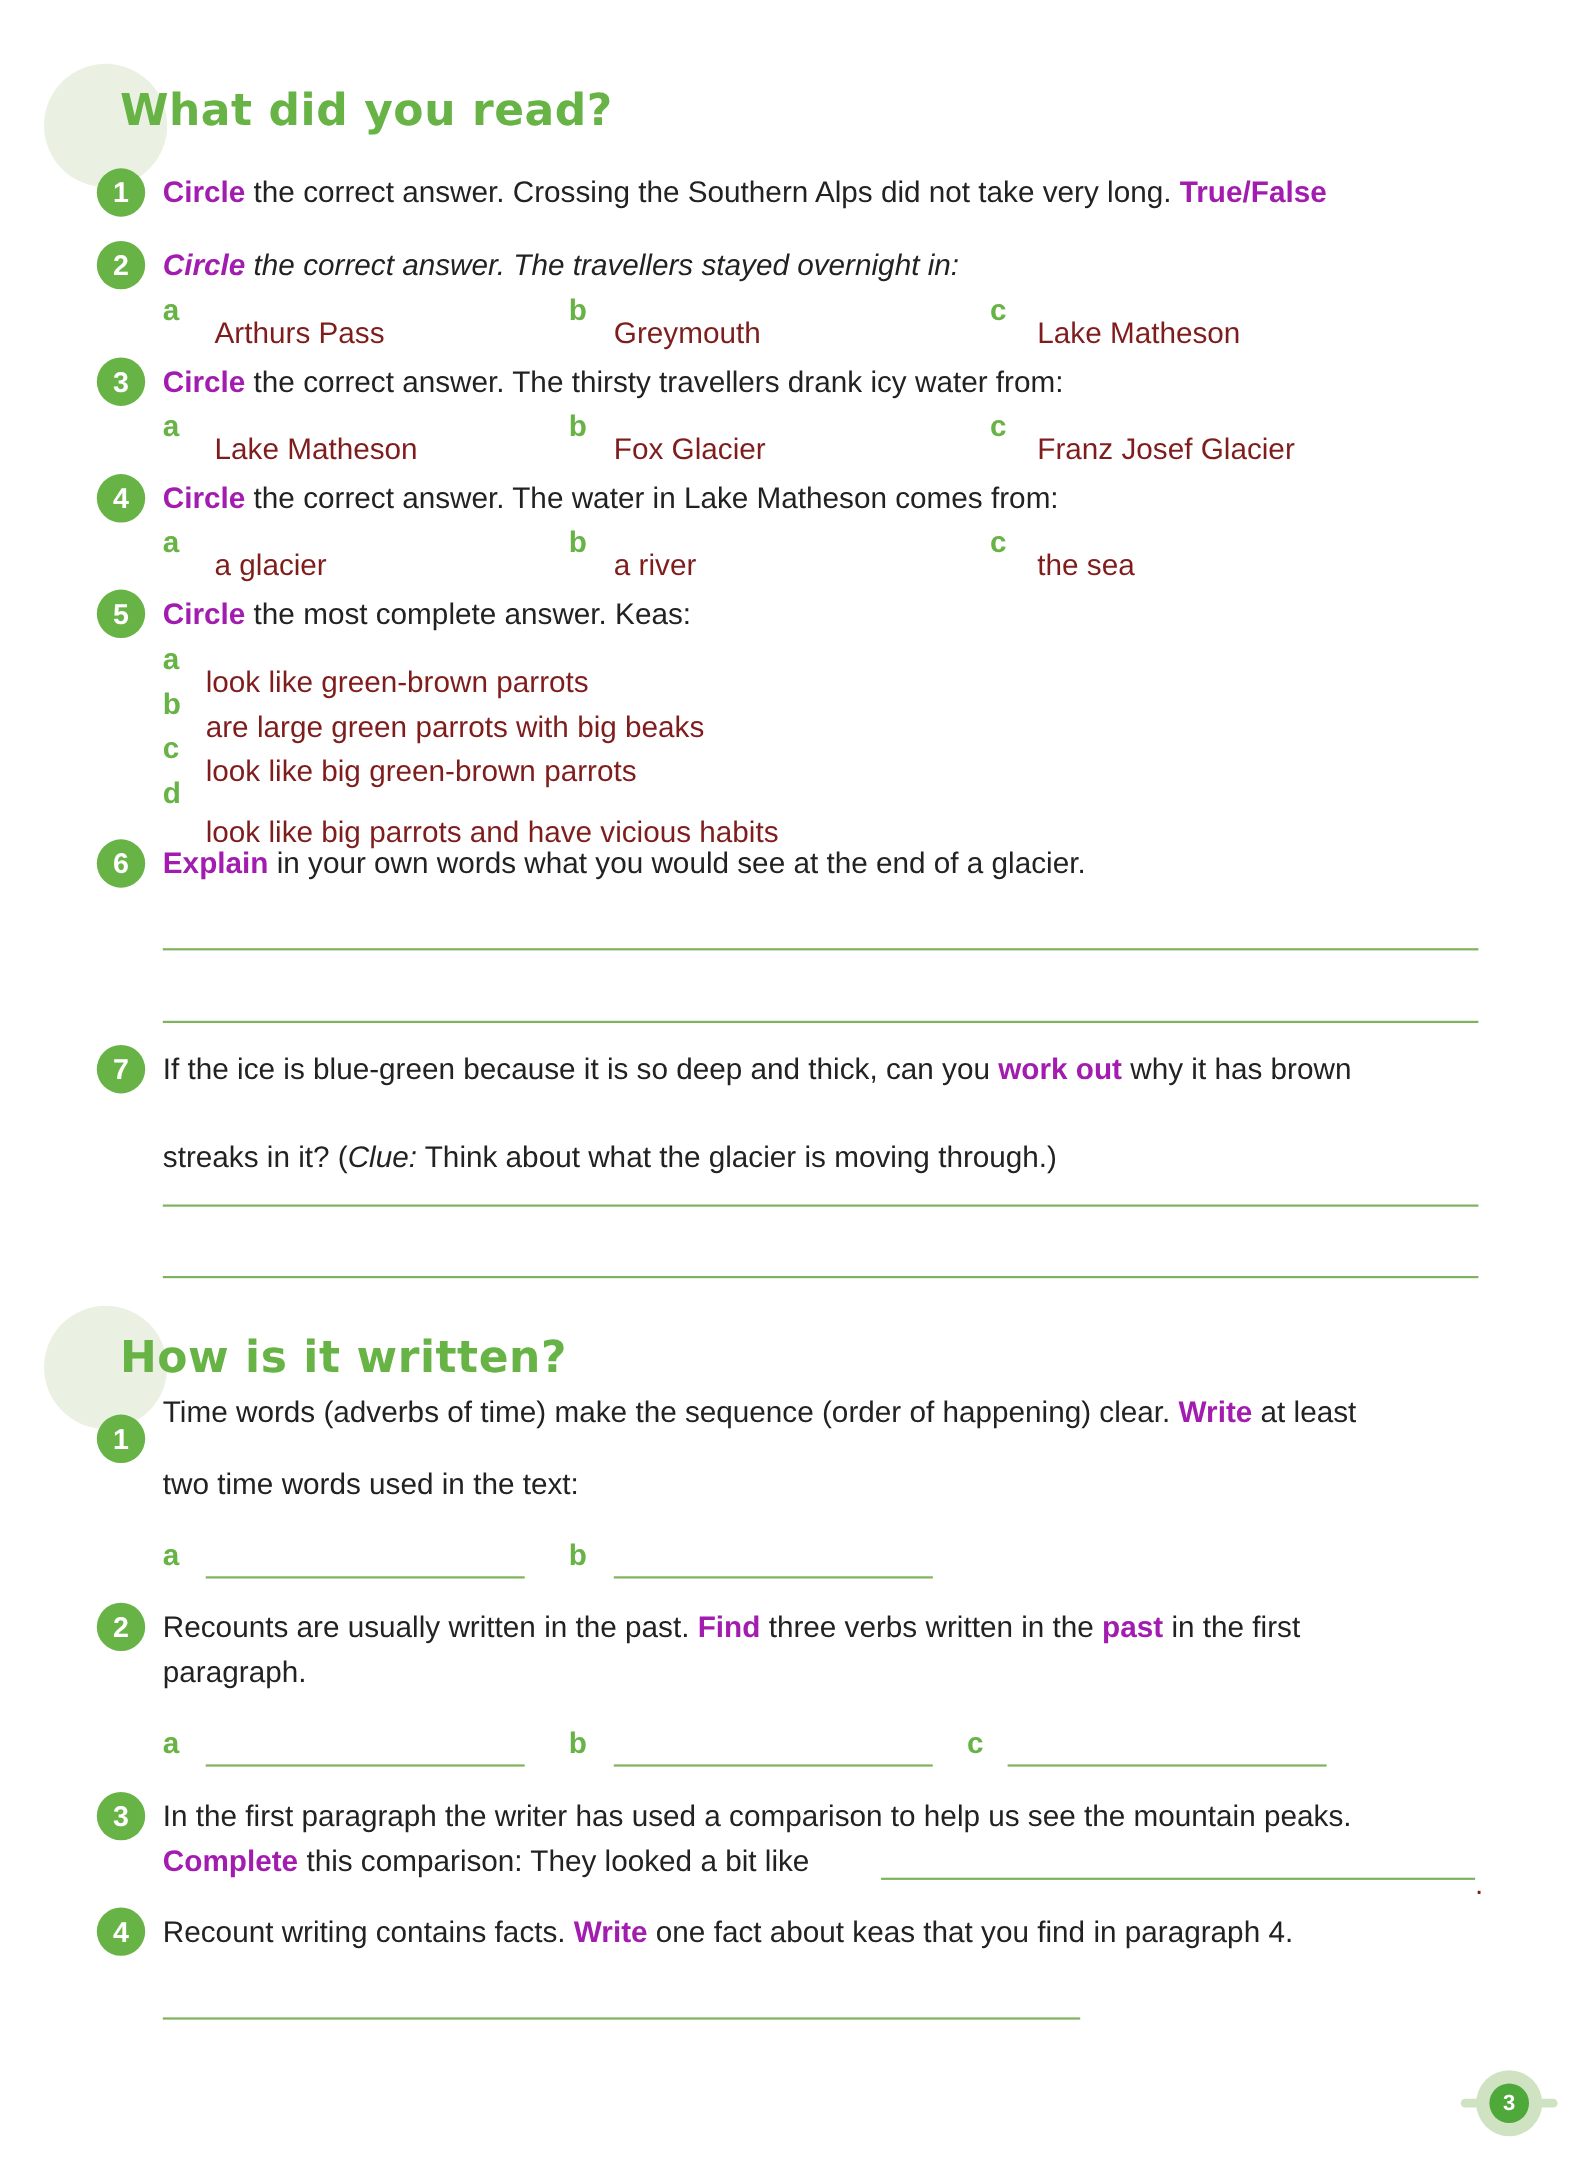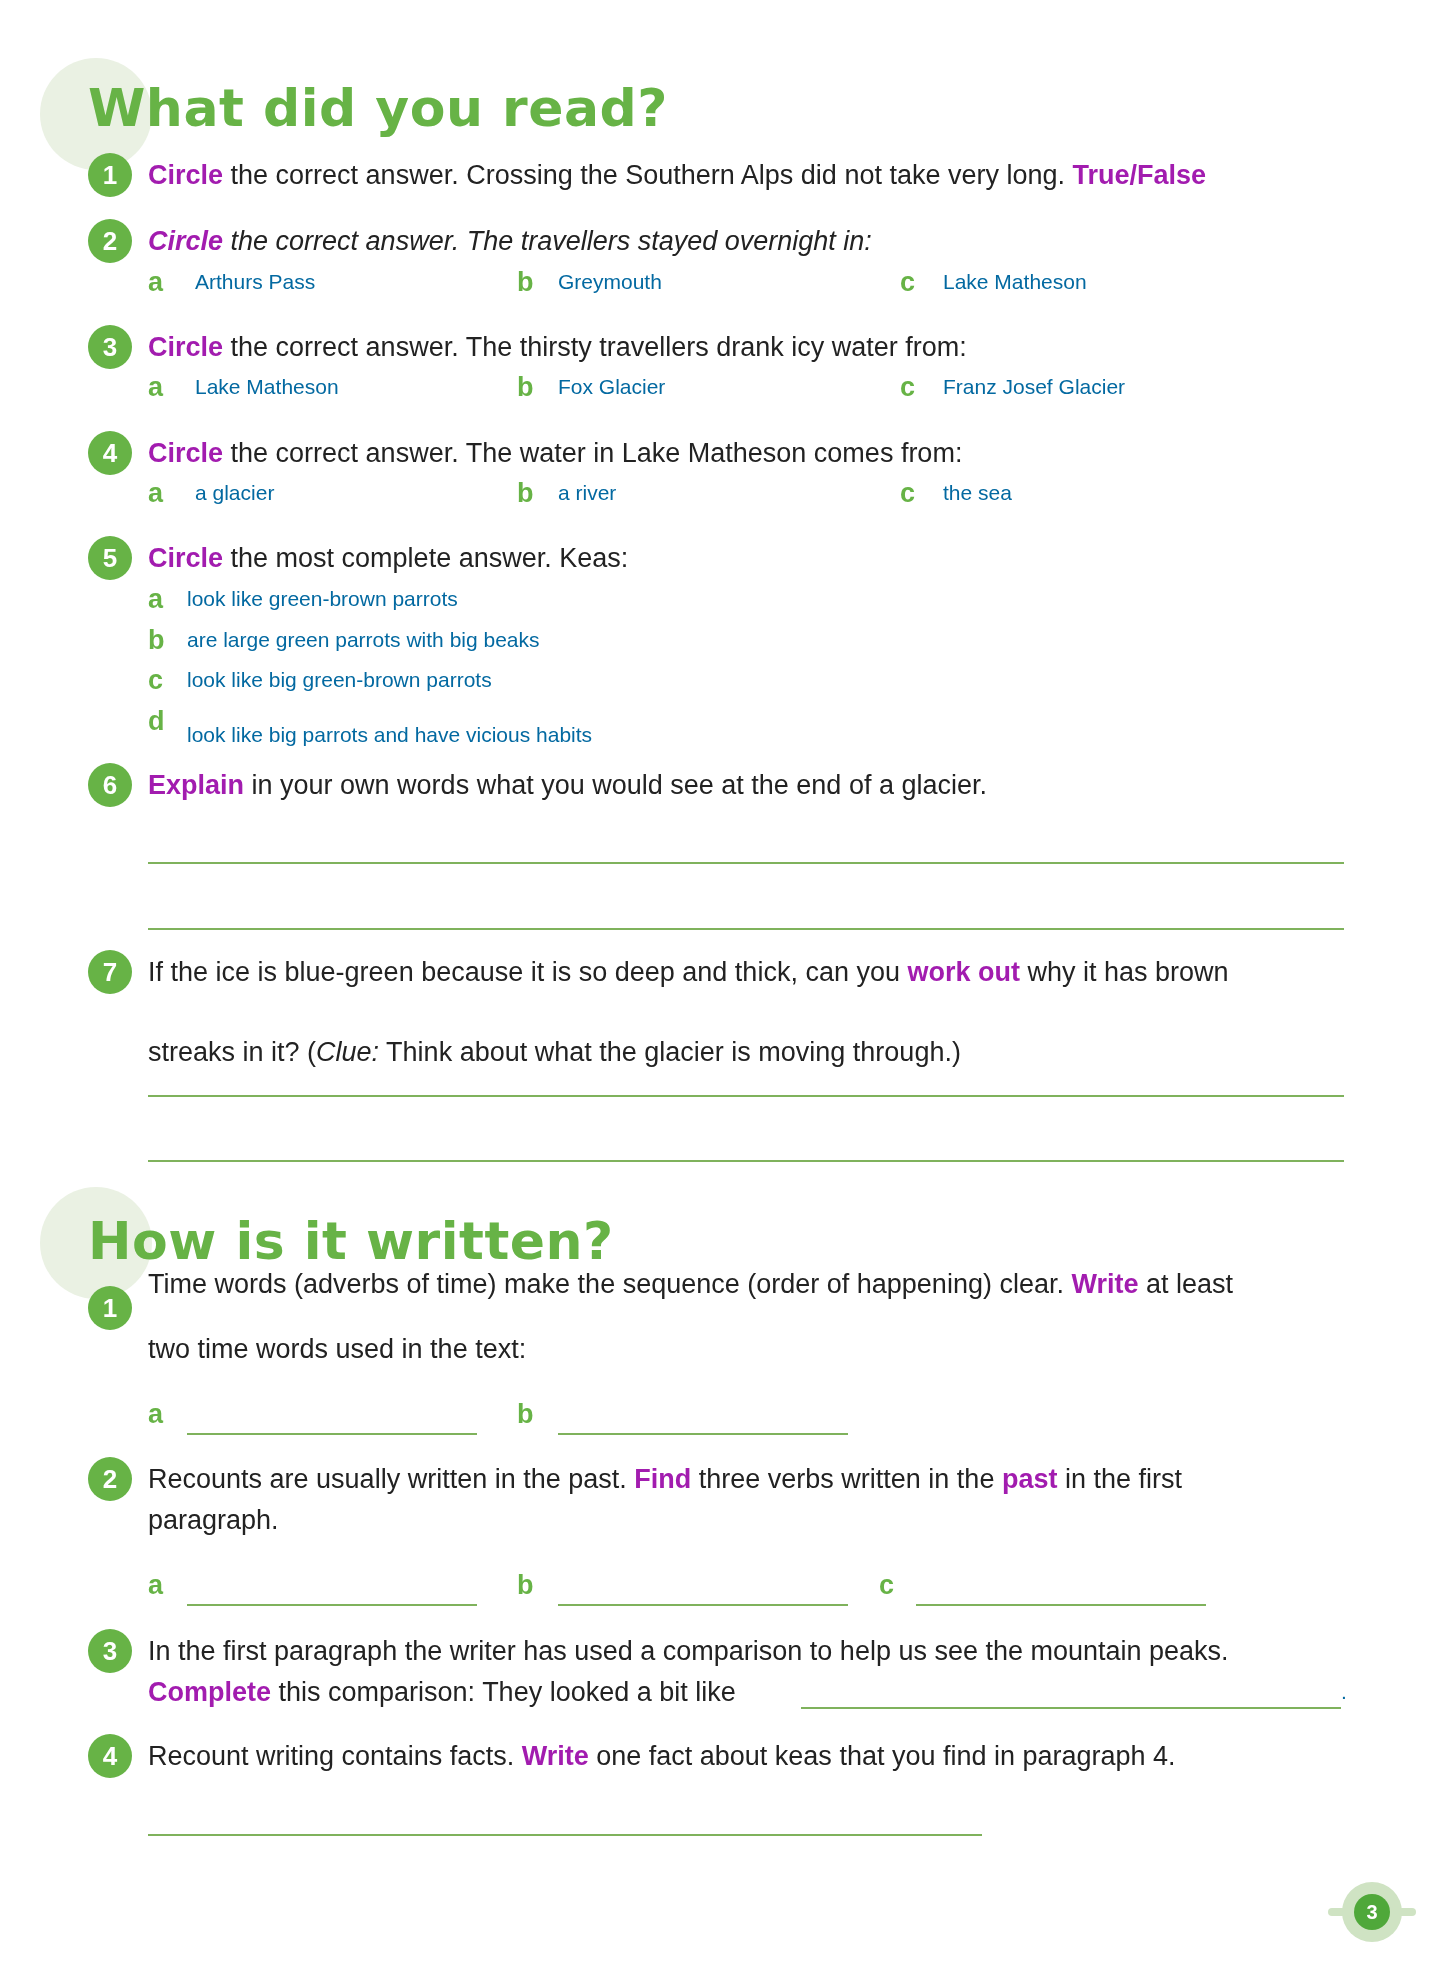--- a/index.html
+++ b/index.html
@@ -1,30 +1,30 @@
 <!DOCTYPE html>
 <html><head>
 <meta charset="utf-8">
 <style>
   html, body { margin:0; padding:0; background:#ffffff; }
   body { width:1445px; height:1972px; position:relative; overflow:hidden;
          font-family:"DejaVu Sans", sans-serif; color:#222222; }
   .deco-circle { position:absolute; border-radius:50%; background:#eaf1e3; }
   .heading { position:absolute; font-family:"DejaVu Sans", sans-serif; font-weight:bold;
-             color:#67b346; font-size:52px; letter-spacing:0.5px; white-space:nowrap; }
+             color:#67b346; font-size:40px; letter-spacing:0.5px; white-space:nowrap;margin-left:21px; }
   .badge { position:absolute; width:44px; height:44px; border-radius:50%; background:#67b346;
            color:#ffffff; font-weight:bold; font-size:26px; line-height:44px; text-align:center;
            font-family:"Liberation Sans", sans-serif; }
   .q { position:absolute; left:148px; font-size:27px; line-height:40px; white-space:nowrap;
        font-family:"Liberation Sans", sans-serif; color:#222; }
   .q b { color:#a21caf; }
   .opt-letter { position:absolute; color:#67b346; font-size:27px; font-weight:bold;
                 font-family:"Liberation Sans", sans-serif; line-height:40px; }
-  .opt-text { position:absolute; font-size:21px; font-family:"Liberation Sans", sans-serif;
-              line-height:40px; white-space:nowrap; color:#0369a1; }
+  .opt-text { position:absolute; font-size:27px; font-family:"Liberation Sans", sans-serif;
+              line-height:40px; white-space:nowrap; color:#7f1d1d;margin-top:21px; }
   .line { position:absolute; height:2px; background:#7fb25c; }
   .page-badge-outer { position:absolute; left:1342px; top:1882px; width:60px; height:60px;
                       border-radius:50%; background:#cfe3c3; }
   .page-badge-tab { position:absolute; height:8px; background:#cfe3c3; border-radius:4px; }
   .page-badge-inner { position:absolute; left:1354px; top:1894px; width:36px; height:36px;
                       border-radius:50%; background:#4fa83a; color:#fff; font-weight:bold;
                       font-size:20px; line-height:36px; text-align:center;
                       font-family:"Liberation Sans", sans-serif; }
 </style>
 </head>

